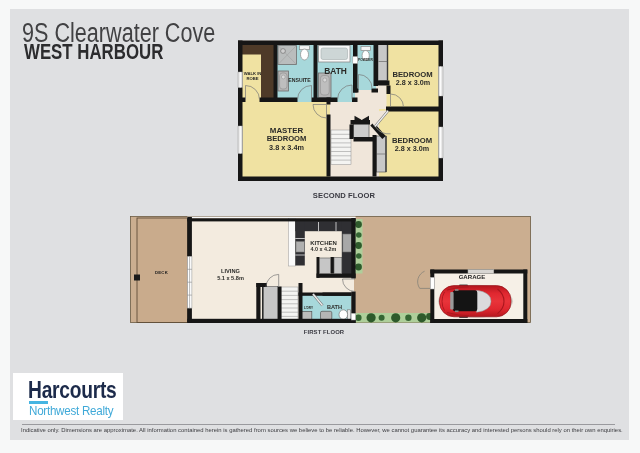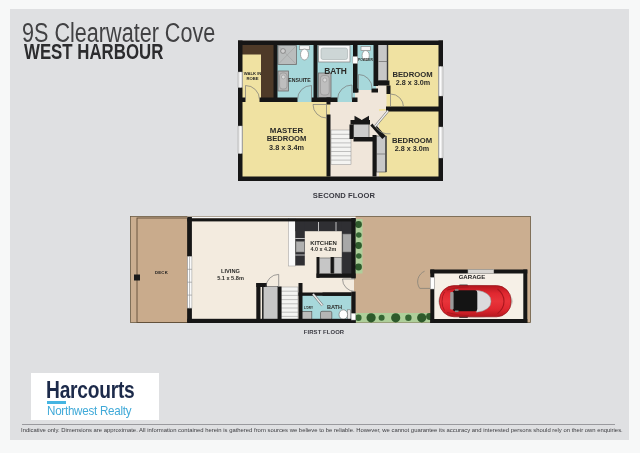--- a/index.html
+++ b/index.html
@@ -1,20 +1,20 @@
 <!DOCTYPE html>
 <html><head>
 <meta charset="utf-8">
 <style>
   html,body{margin:0;padding:0;}
   body{width:640px;height:453px;background:#f7f8f8;font-family:"Liberation Sans",sans-serif;overflow:hidden;position:relative;}
   #panel{position:absolute;left:10px;top:9px;width:619px;height:431px;background:#dfe0e2;}
   #title{position:absolute;left:22px;top:17.5px;color:#414143;font-size:27px;font-weight:400;transform:scaleX(0.80);transform-origin:0 0;white-space:nowrap;}
   #subtitle{position:absolute;left:24px;top:39px;color:#2c2c2e;font-size:22px;font-weight:700;transform:scaleX(0.765);transform-origin:0 0;white-space:nowrap;}
-  #logo{position:absolute;left:31px;top:373px;width:128px;height:47px;background:#ffffff;}
+  #logo{position:absolute;left:13px;top:373px;width:110px;height:47px;background:#ffffff;}
   #logo .h{position:absolute;left:14.5px;top:2.5px;color:#1c2a4a;font-size:24px;font-weight:700;transform:scaleX(0.80);transform-origin:0 0;letter-spacing:-0.3px;white-space:nowrap;}
   #logo .u{position:absolute;left:15.5px;top:27.5px;width:19px;height:3px;background:#45b5e2;}
   #logo .n{position:absolute;left:15.5px;top:30px;color:#3fa9d8;font-size:13.5px;font-weight:400;transform:scaleX(0.86);transform-origin:0 0;letter-spacing:-0.3px;white-space:nowrap;}
   #sep{position:absolute;left:22px;top:424px;width:593px;height:1px;background:#9a9a9e;}
   #disc{position:absolute;left:21px;top:426.5px;width:620px;color:#3c3c40;font-size:5.9px;white-space:nowrap;}
   svg{position:absolute;left:0;top:0;}
   text{font-family:"Liberation Sans",sans-serif;}
 </style>
 </head>
 <body>

